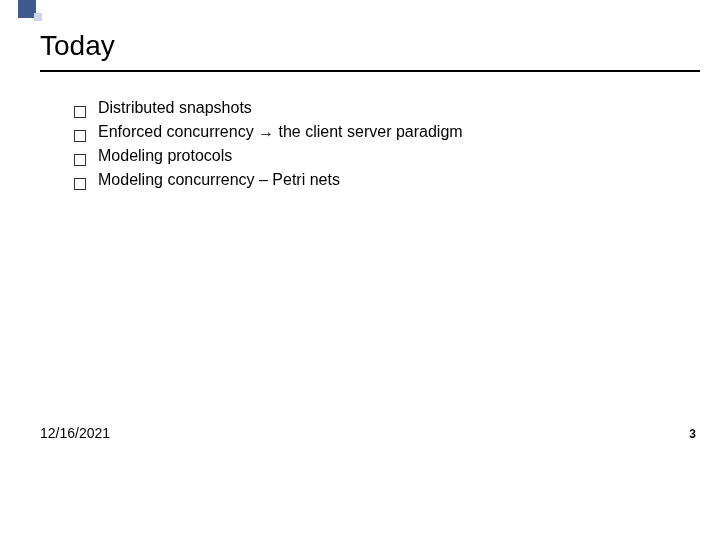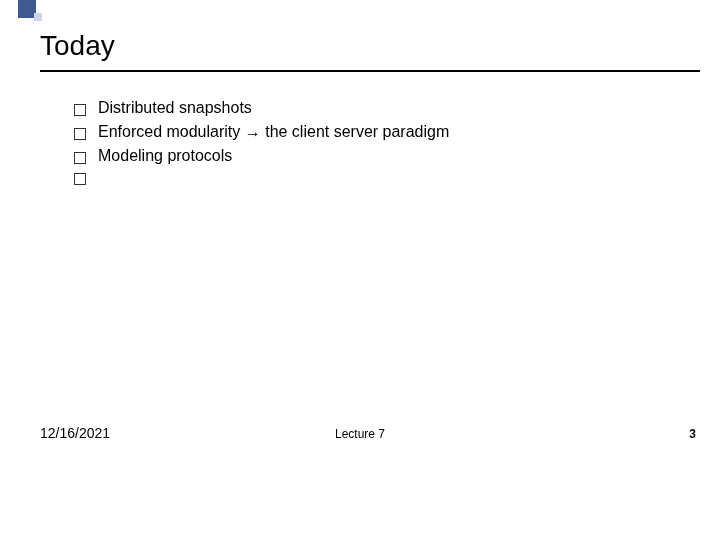--- a/index.html
+++ b/index.html
@@ -4,21 +4,21 @@
 <style>
   * { margin: 0; padding: 0; box-sizing: border-box; }
   html, body { width: 720px; height: 540px; background: #fff; font-family: Arial, Helvetica, sans-serif; color: #000; overflow: hidden; }
   .slide { position: relative; width: 720px; height: 455px; }
   .decor-squares { position: absolute; top: 0; left: 18px; width: 30px; height: 30px; }
   .decor-squares .sq-main { position: absolute; top: 0; left: 0; width: 18px; height: 18px; background: #3e5a8f; }
   .decor-squares .sq-small { position: absolute; top: 13px; left: 16px; width: 8px; height: 8px; background: #cdd6e9; }
   .rule { position: absolute; top: 70px; left: 40px; right: 20px; height: 2px; background: #000; }
   .title { position: absolute; top: 30px; left: 40px; font-size: 28px; font-weight: 400; }
   .bullets { position: absolute; top: 98px; left: 74px; right: 30px; }
-  .bullet-row { display: flex; align-items: center; margin-bottom: 4px; }
+  .bullet-row { display: flex; align-items: flex-end; margin-bottom: 4px; }
   .bullet-marker { width: 12px; height: 12px; border: 1.5px solid #333; margin-top: 3px; margin-right: 12px; flex: 0 0 auto; }
   .bullet-text { font-size: 16px; line-height: 1.25; }
   .footer-date { position: absolute; bottom: 14px; left: 40px; font-size: 14px; }
   .footer-center { position: absolute; bottom: 14px; left: 0; right: 0; text-align: center; font-size: 12px; }
   .footer-page { position: absolute; bottom: 14px; right: 24px; font-size: 12px; font-weight: 700; }
 </style>
 </head>
 <body>
 
 <div class="slide">
@@ -31,28 +31,28 @@
   <div class="title">Today</div>
   <div class="rule"></div>
 
   <div class="bullets">
     <div class="bullet-row">
       <div class="bullet-marker"></div>
       <div class="bullet-text">Distributed snapshots</div>
     </div>
     <div class="bullet-row">
       <div class="bullet-marker"></div>
-      <div class="bullet-text">Enforced modularity → the client server paradigm</div>
+      <div class="bullet-text">Enforced concurrency → the client server paradigm</div>
     </div>
     <div class="bullet-row">
       <div class="bullet-marker"></div>
       <div class="bullet-text">Modeling protocols</div>
     </div>
     <div class="bullet-row">
       <div class="bullet-marker"></div>
+      <div class="bullet-text">Modeling concurrency – Petri nets</div>
     </div>
   </div>
 
   <div class="footer-date">12/16/2021</div>
-  <div class="footer-center">Lecture 7</div>
   <div class="footer-page">3</div>
 
 </div>
 
 </body></html>

